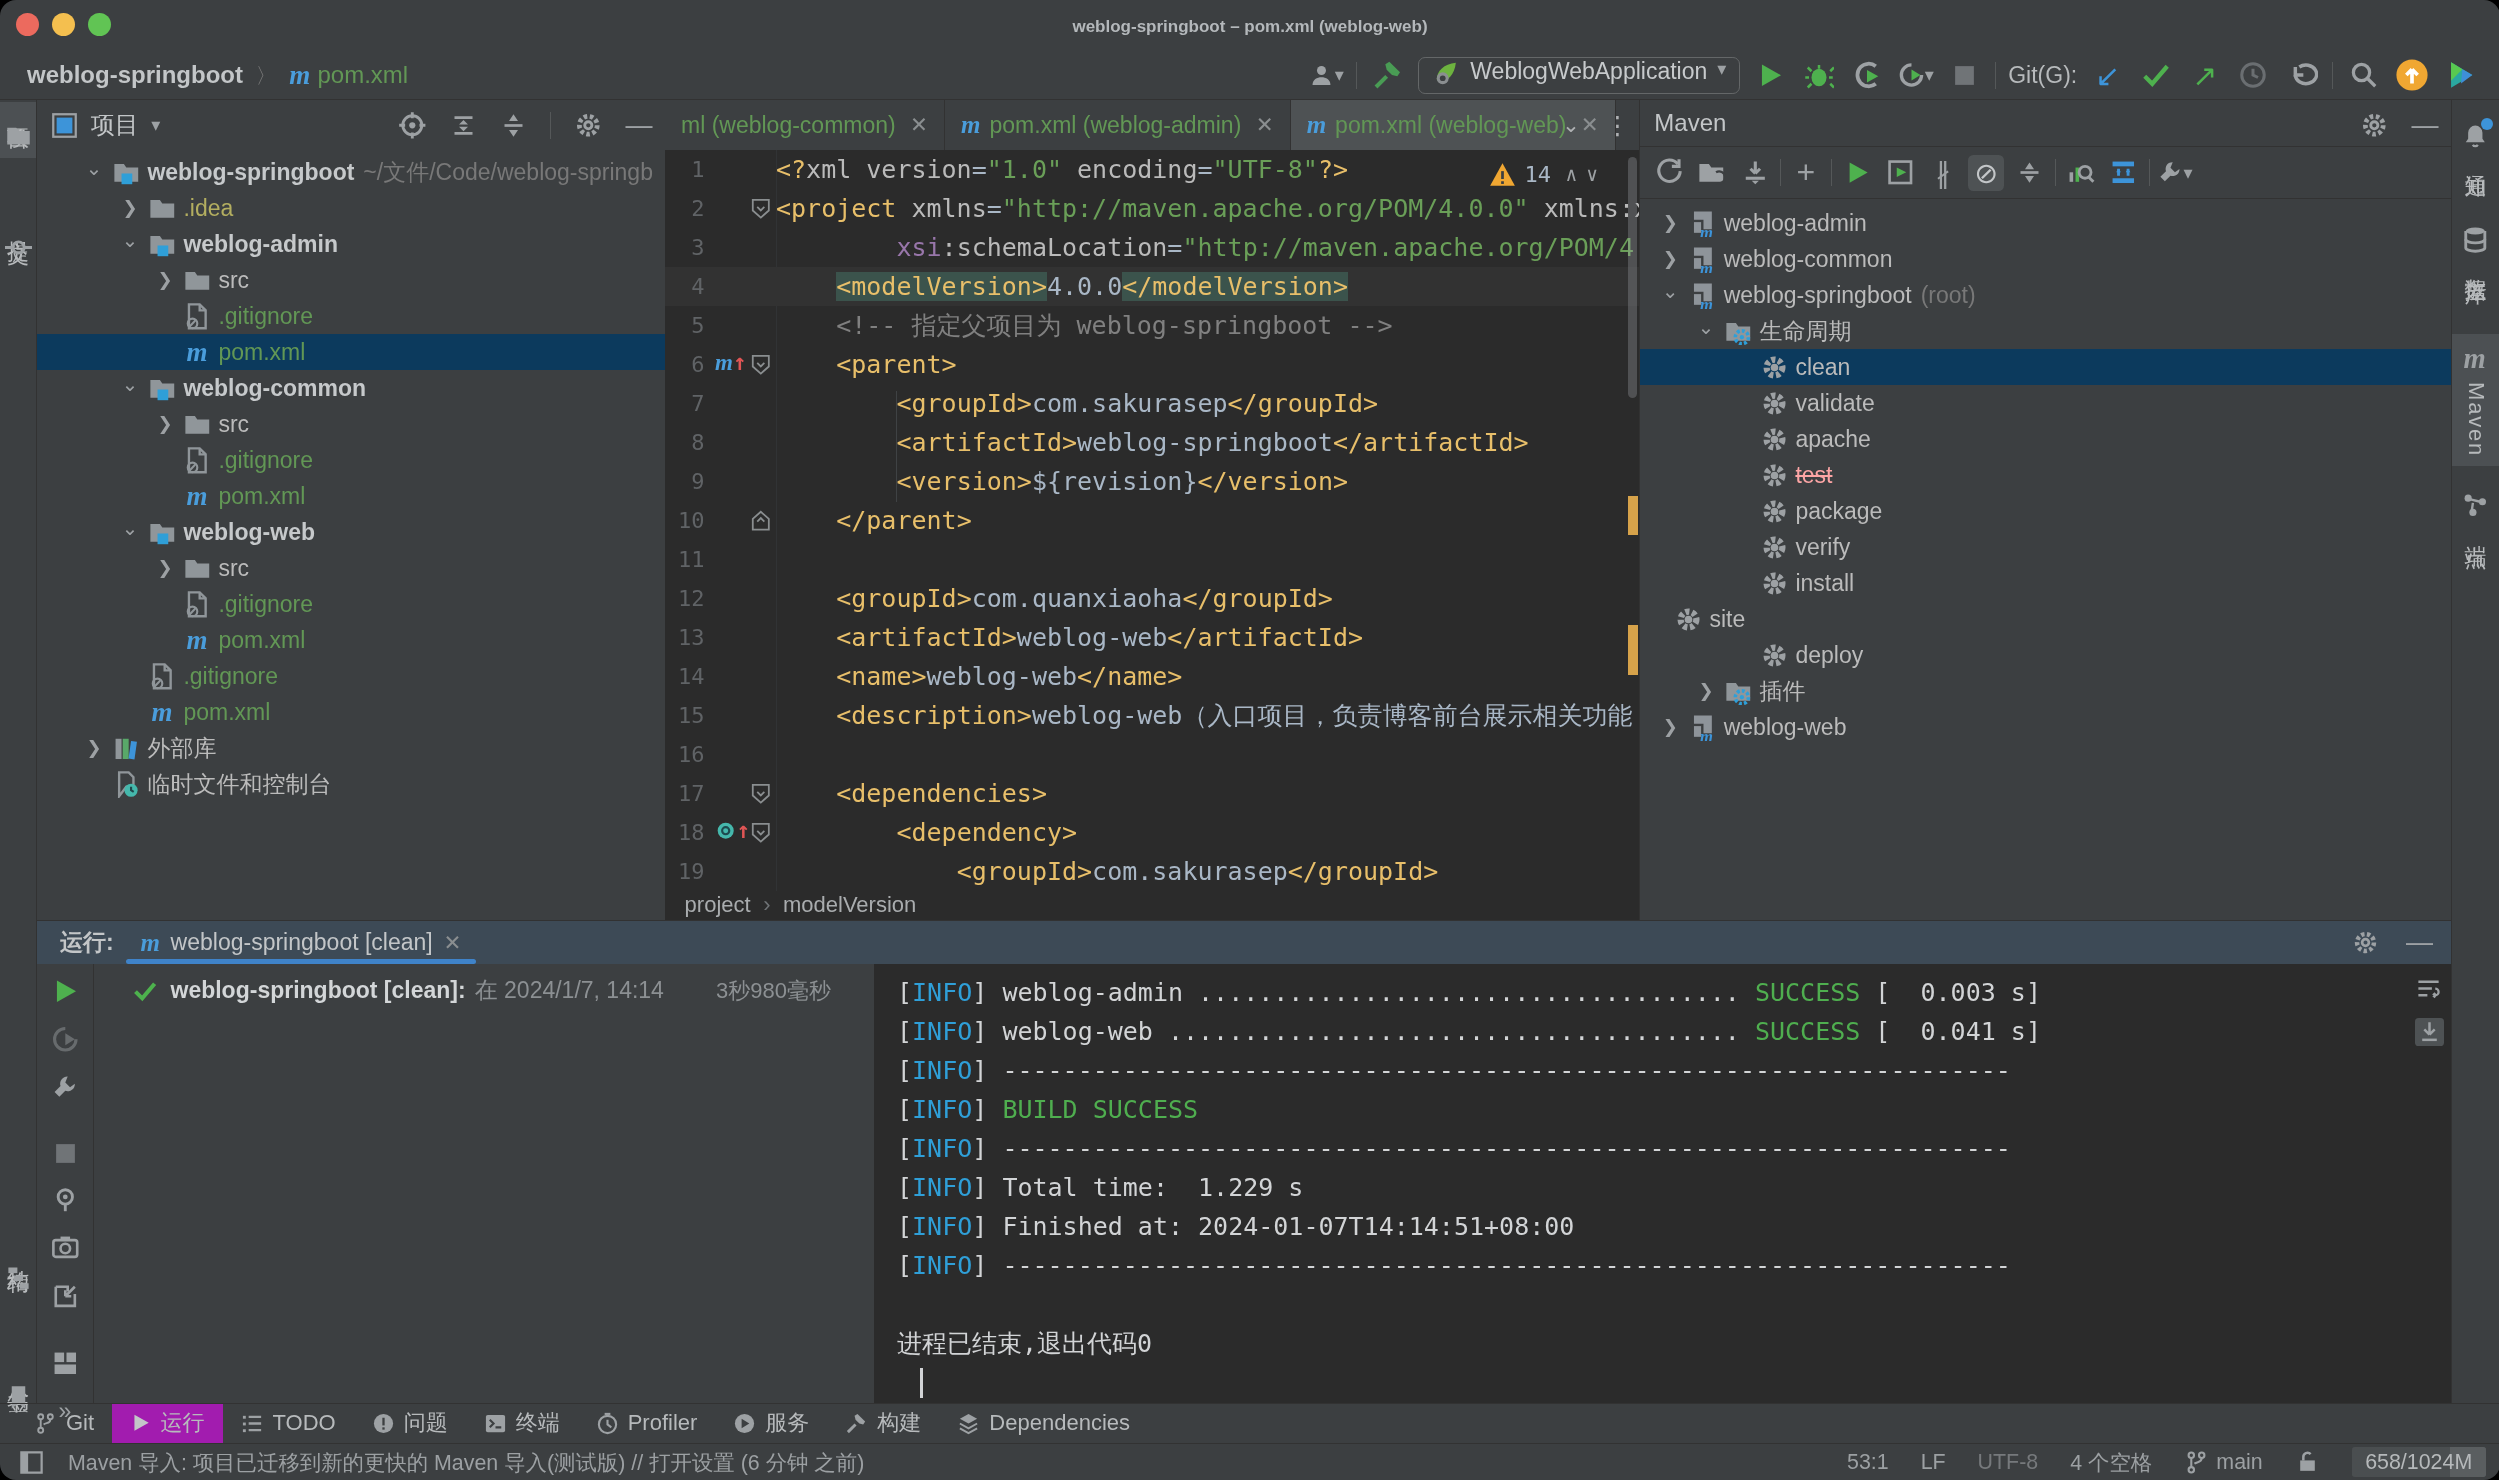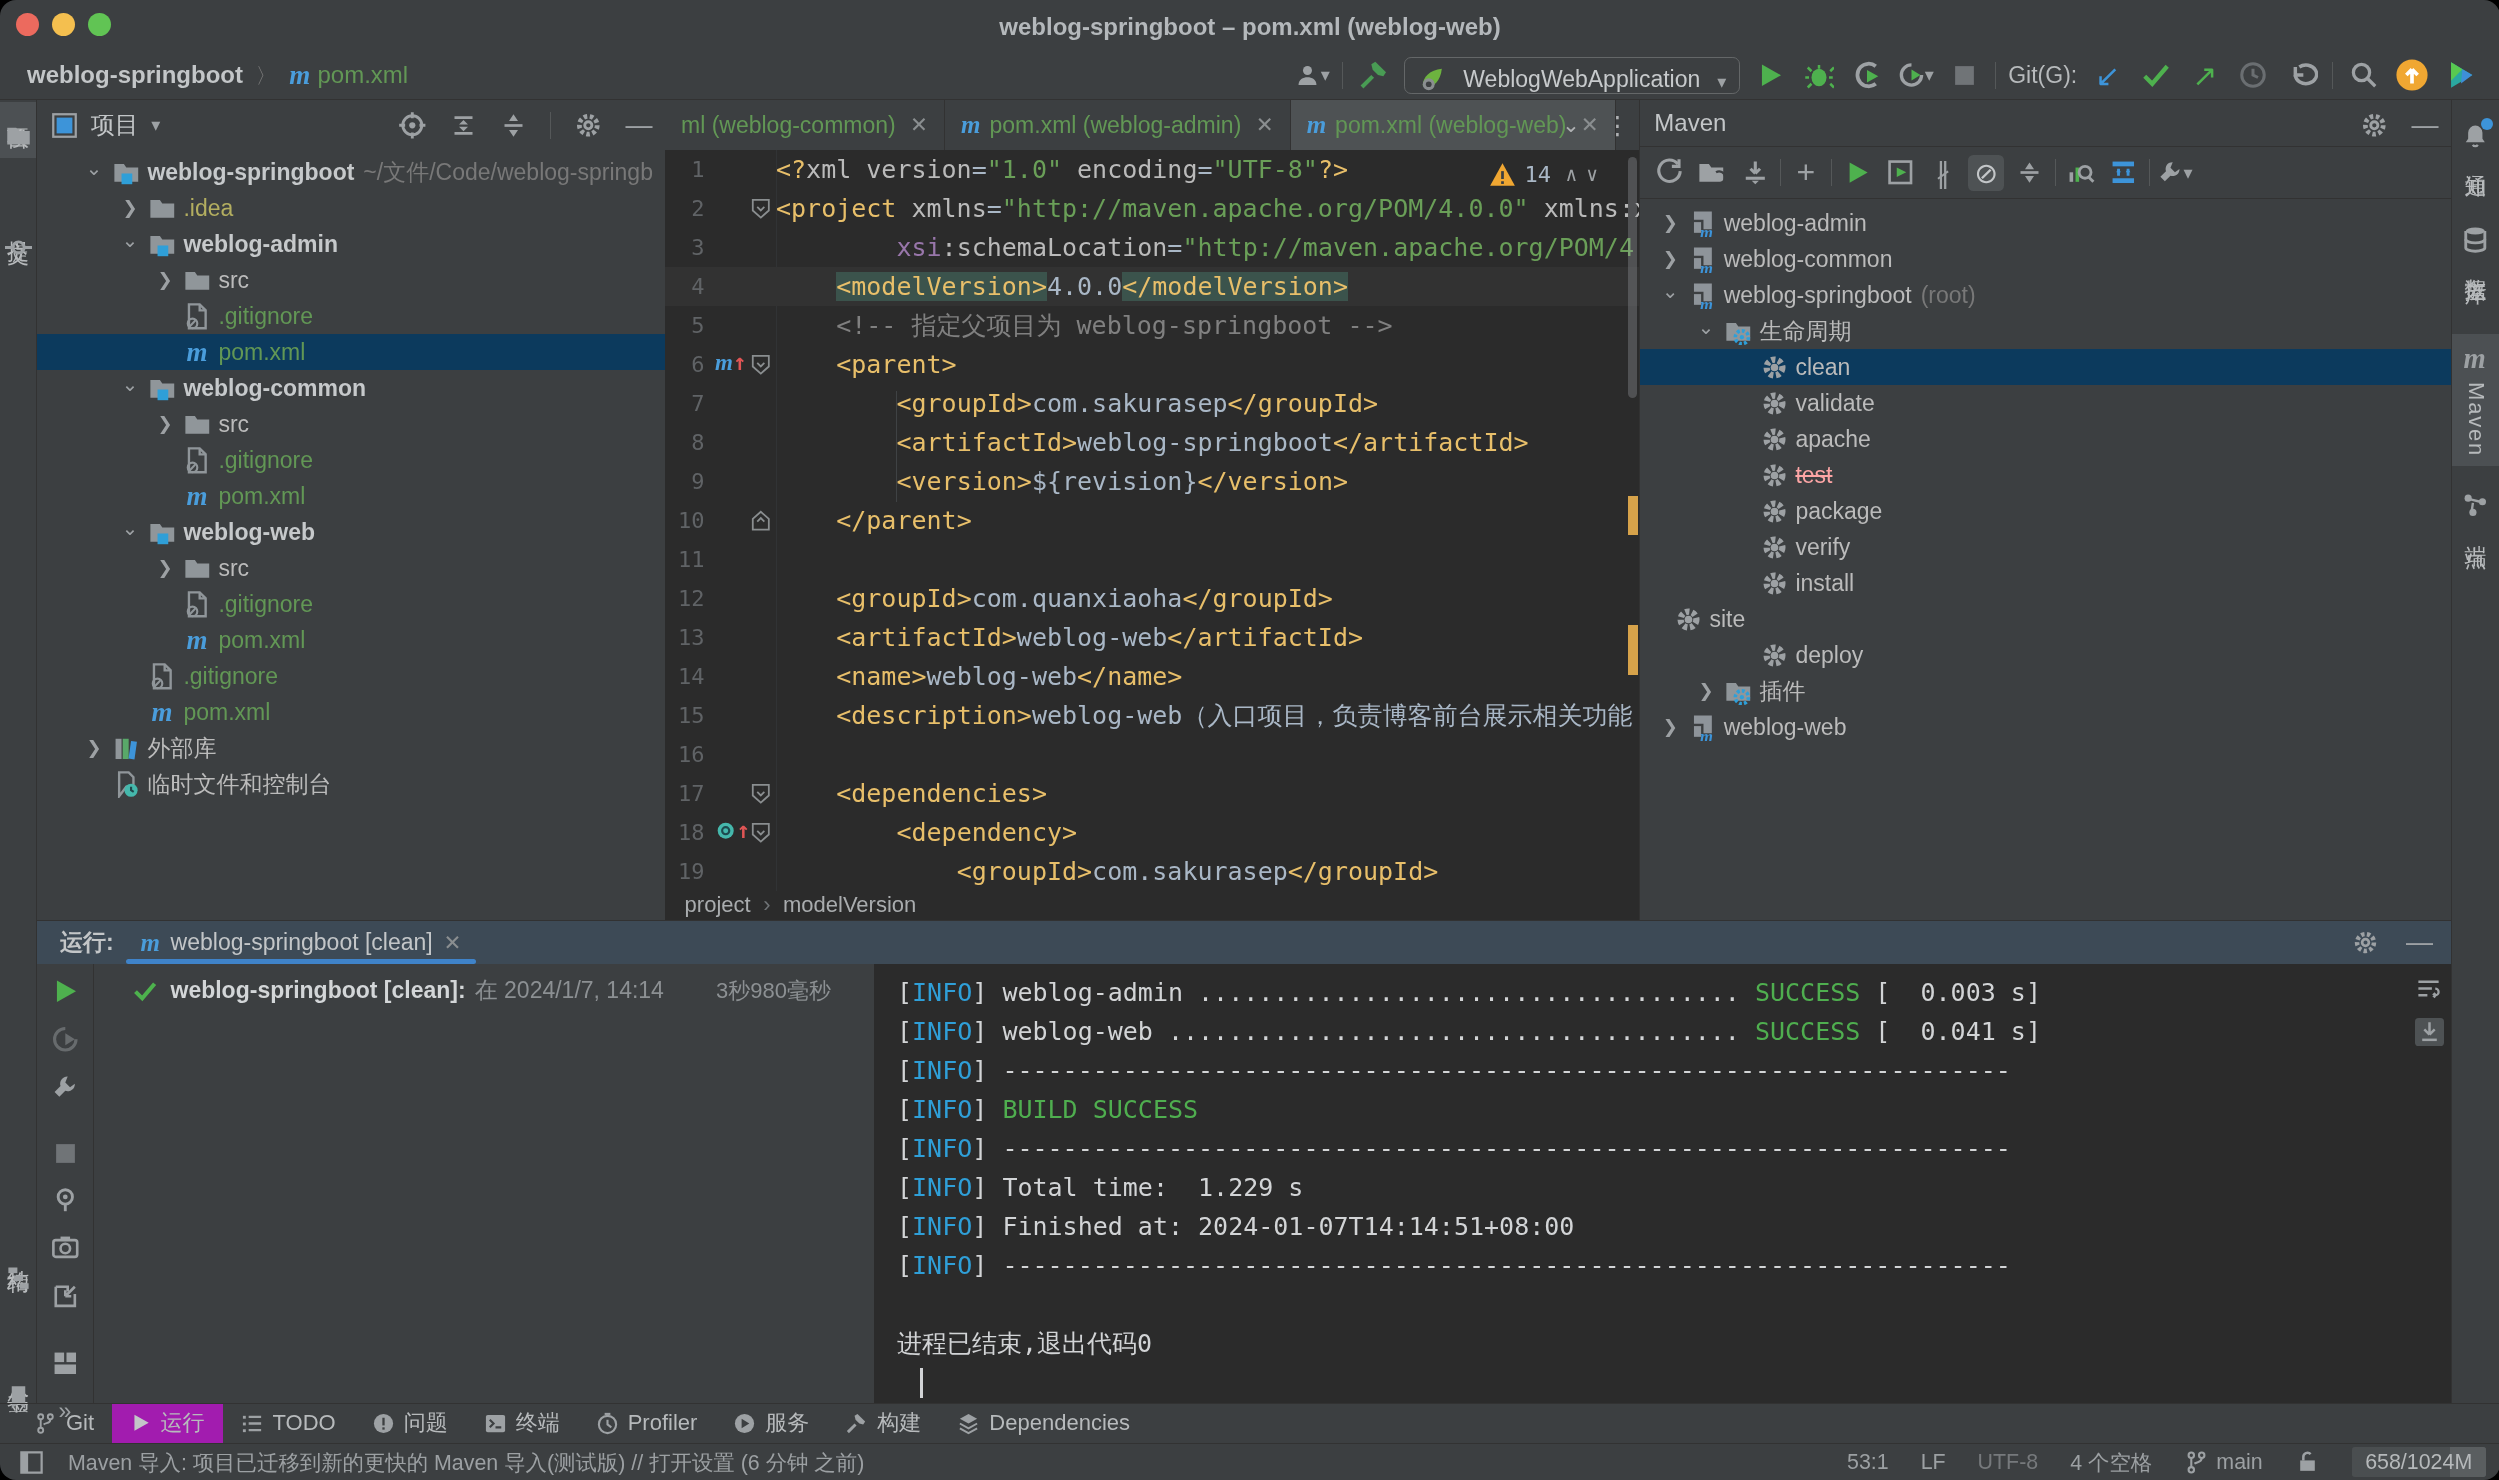--- a/index.html
+++ b/index.html
@@ -6,29 +6,29 @@
   html,body { width:2500px; height:1480px; background:#000; }
   body { font-family:"Liberation Sans","DejaVu Sans",sans-serif; color:#bbbbbb; }
   #app { position:relative; width:2500px; height:1480px; background:#3c3f41; border-radius:16px; overflow:hidden; }
   .abs { position:absolute; }
   .mono { font-family:"DejaVu Sans Mono",monospace; }
   .row { display:flex; align-items:center; }
 
   
   #titlebar { left:0; top:0; width:2500px; height:50px; }
   .light { width:23px; height:23px; border-radius:50%; display:inline-block; margin-right:9px; }
-  #title-text { position:absolute; left:0; right:0; top:0; height:50px; text-align:center; line-height:54px; font-size:24px; font-weight:700; color:#b4b8bb; }
+  #title-text { position:absolute; left:0; right:0; top:0; height:50px; text-align:center; line-height:54px; font-size:17px; font-weight:700; color:#b4b8bb; }
   #toolbar { left:0; top:50px; width:2500px; height:50px; border-bottom:0.9px solid #323232; }
   #breadcrumbs { position:absolute; left:27px; top:0; height:50px; display:flex; align-items:center; font-size:24px; }
   .crumb-sep { color:#787878; margin:0 12.5px; font-size:21.4px; }
   .m-icon { font-style:italic; font-weight:700; color:#4a9ddb; font-family:"Liberation Serif",serif; }
   #run-controls { position:absolute; right:21.4px; top:0; height:50px; display:flex; align-items:center; gap:12.5px; }
   .tbico { display:inline-flex; align-items:center; justify-content:center; width:36px; height:36px; }
   .vdiv { width:0.9px; height:27px; background:#555859; }
-  #run-config { display:flex; align-items:flex-end; gap:17px; border:0.9px solid #646768; border-radius:7.1px; height:37px; padding:0 12.5px; font-size:23px; color:#c7cacc; }
+  #run-config { display:flex; align-items:flex-start; gap:10px; border:0.9px solid #646768; border-radius:7.1px; height:37px; padding:0 12.5px; font-size:23px; color:#c7cacc; }
   .dd { color:#9da1a4; font-size:18px; }
 
   
   .strip { background:#3c3f41; }
   #left-strip { left:0; top:100px; width:37px; height:1303px; border-right:0.9px solid #323232; }
   #right-strip { left:2451px; top:100px; width:48px; height:1303px; border-left:0.9px solid #323232; }
   .strip-item { position:absolute; display:flex; flex-direction:column; align-items:center; gap:7.1px; width:100%; padding:9px 0; font-size:22px; color:#b7babc; letter-spacing:1.8px; }
   .strip-item.active { background:#4c5053; }
   .vtext { writing-mode:vertical-rl; text-orientation:mixed; }
 

